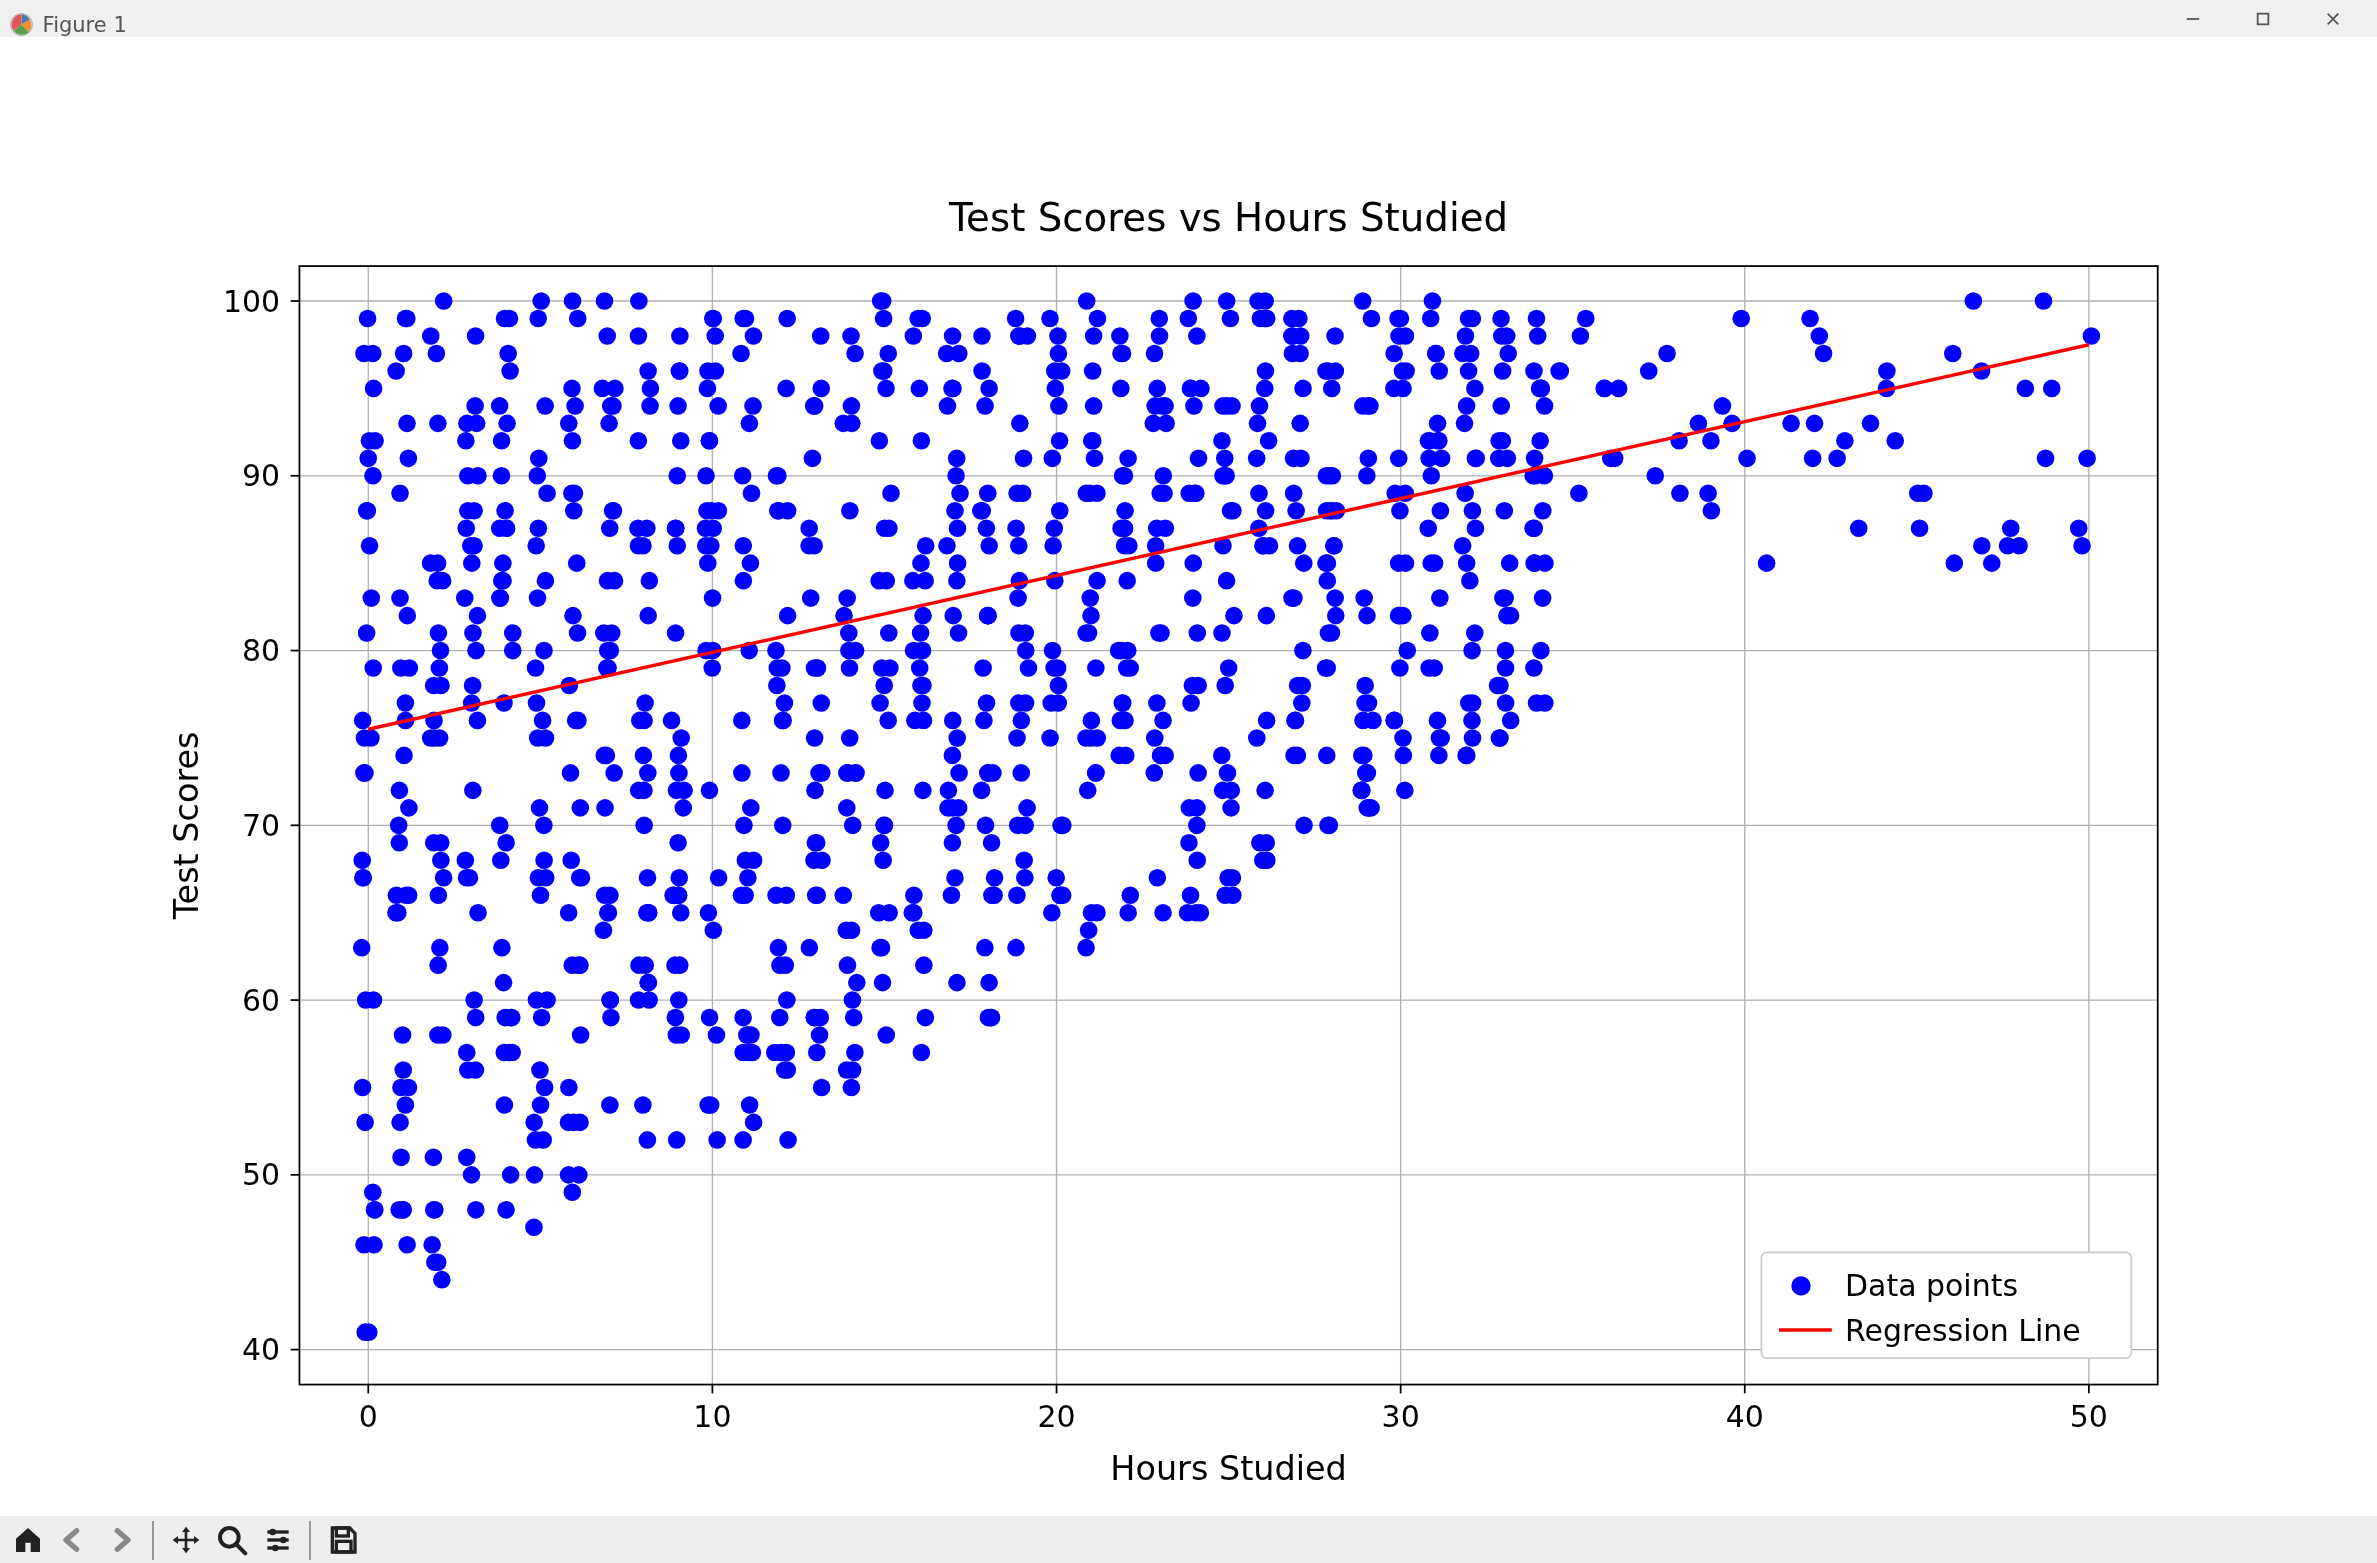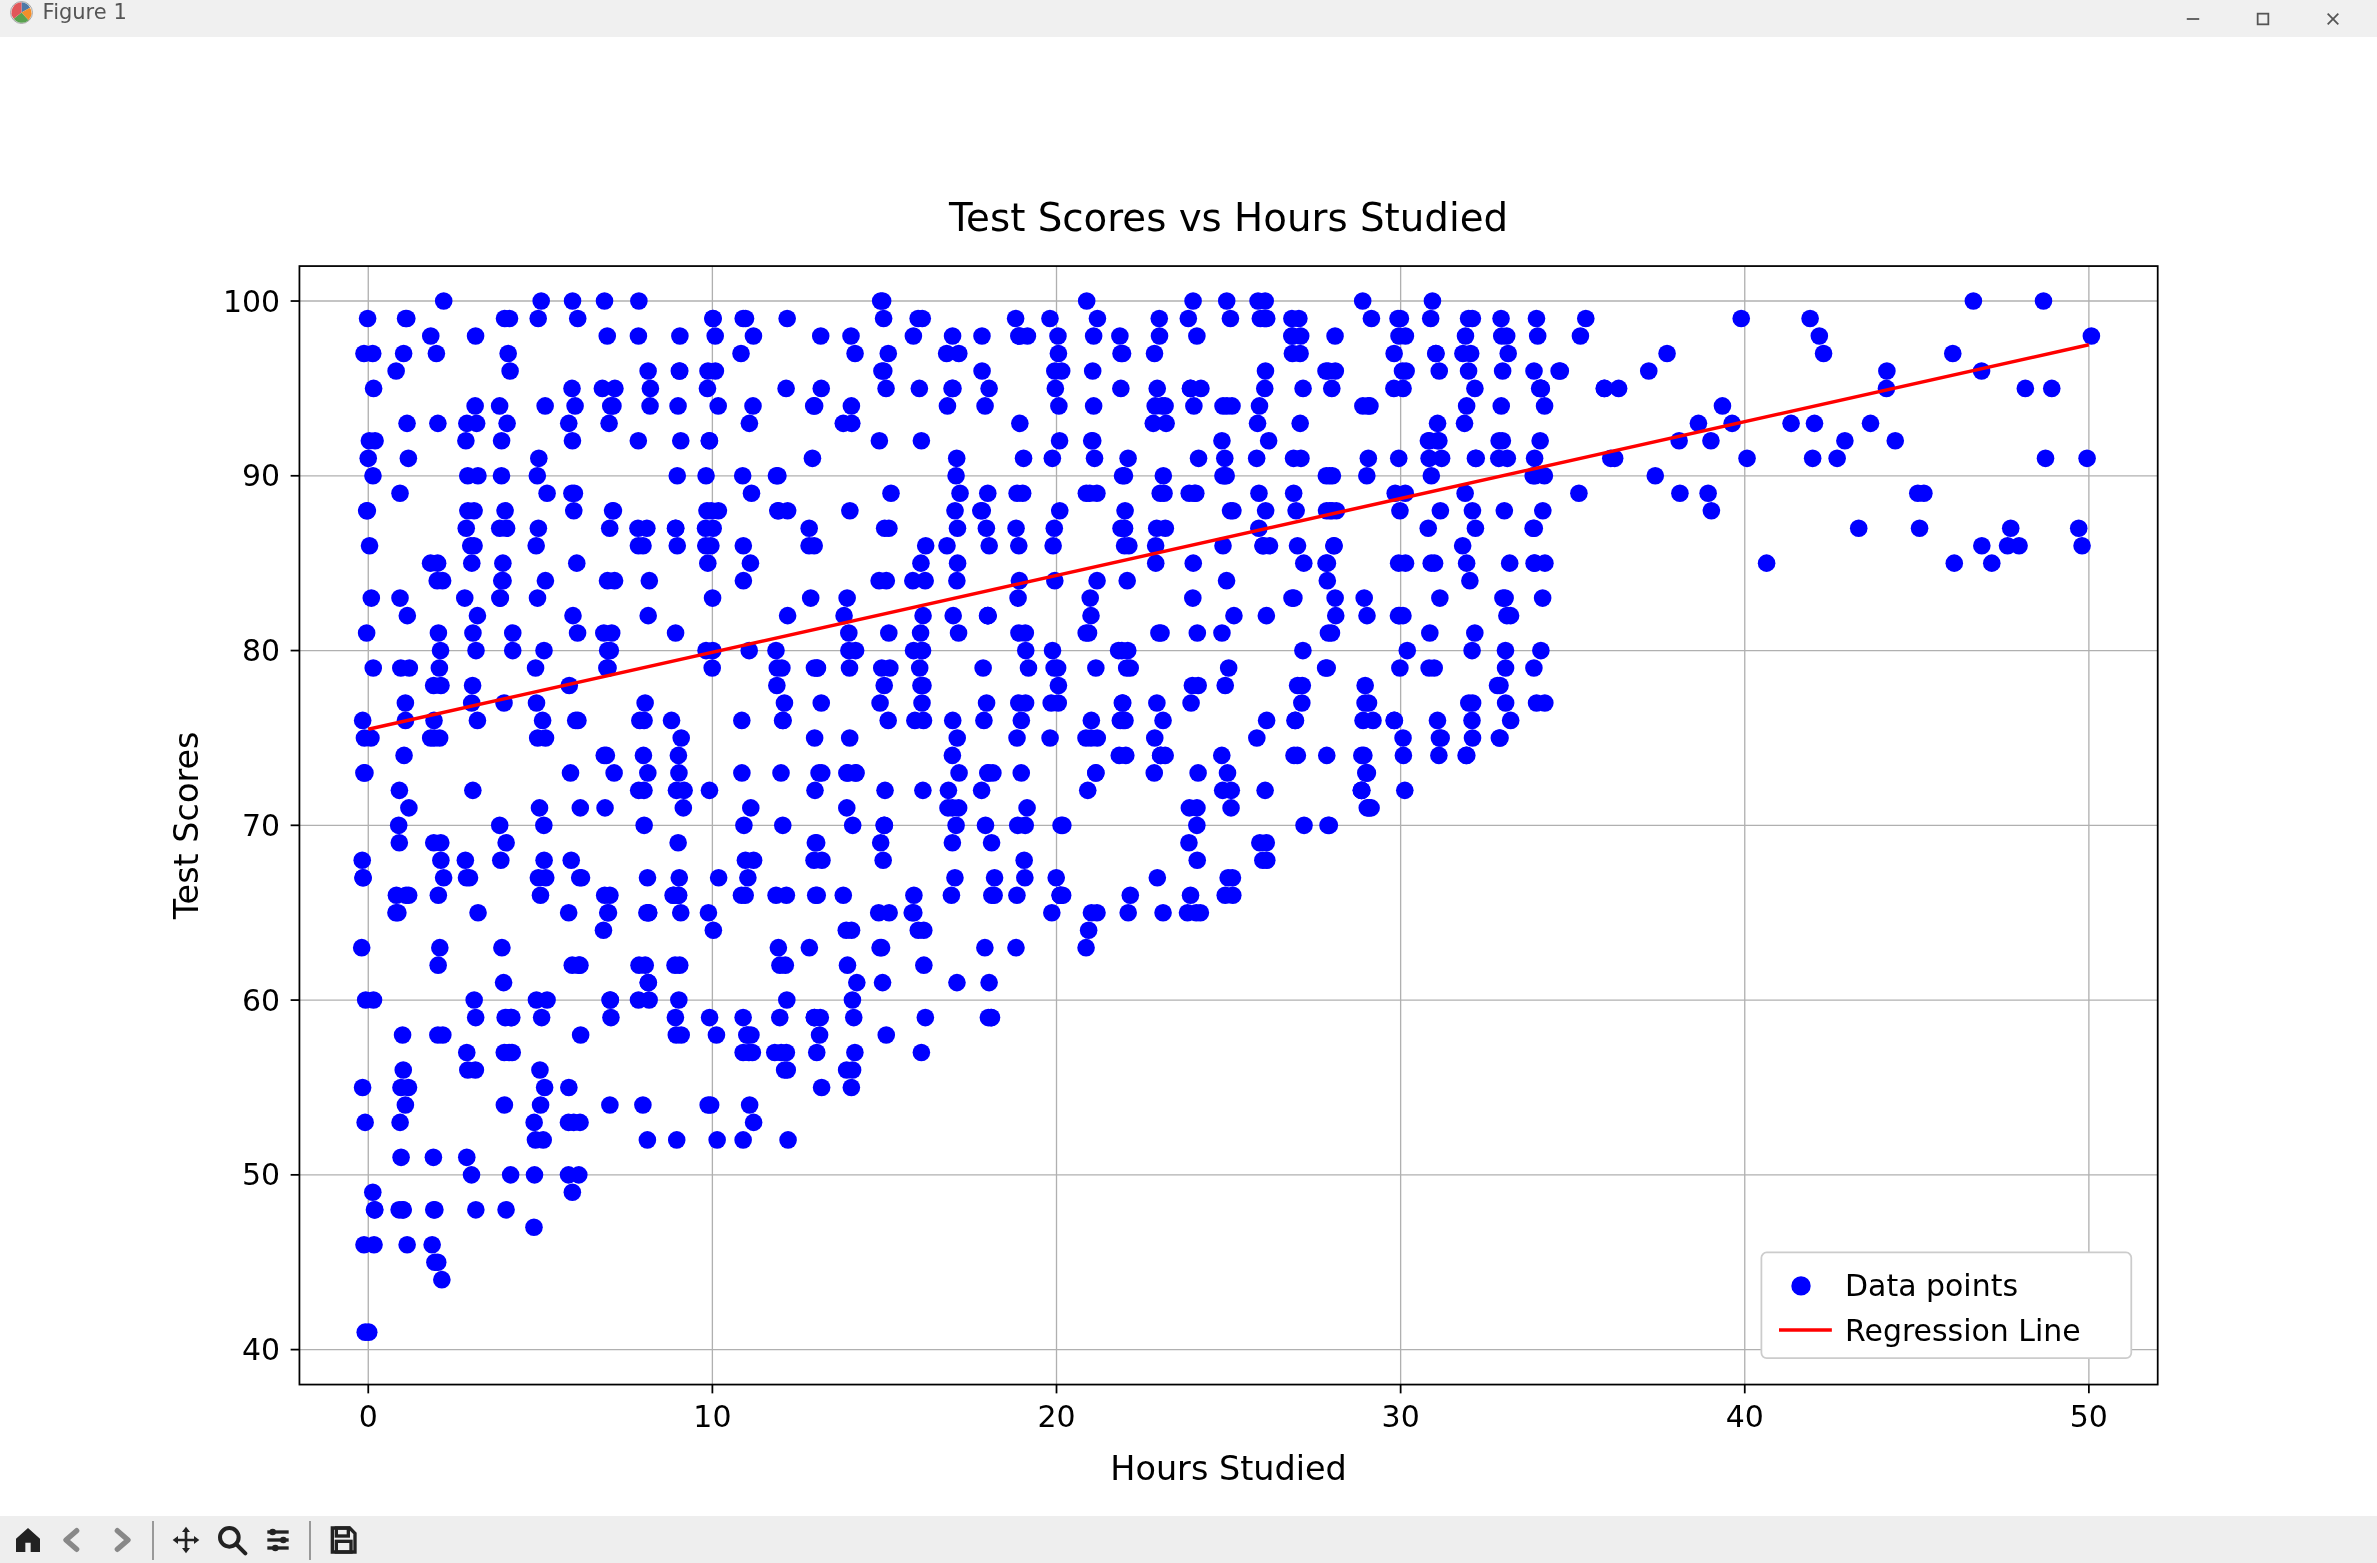--- a/index.html
+++ b/index.html
@@ -15,21 +15,21 @@
     width: 2377px;
     height: 1564px;
     display: flex;
     flex-direction: column;
     background: #ffffff;
   }
   .titlebar {
     height: 37px;
     background: #f0f0f0;
     display: flex;
-    align-items: flex-start;
+    align-items: flex-end;
     padding: 0 8.8px;
     color: #555;
     font-size: 21px;
     user-select: none;
   }
   .titlebar .app-icon {
     width: 25px;
     height: 25px;
     margin-right: 8.8px;
   }

